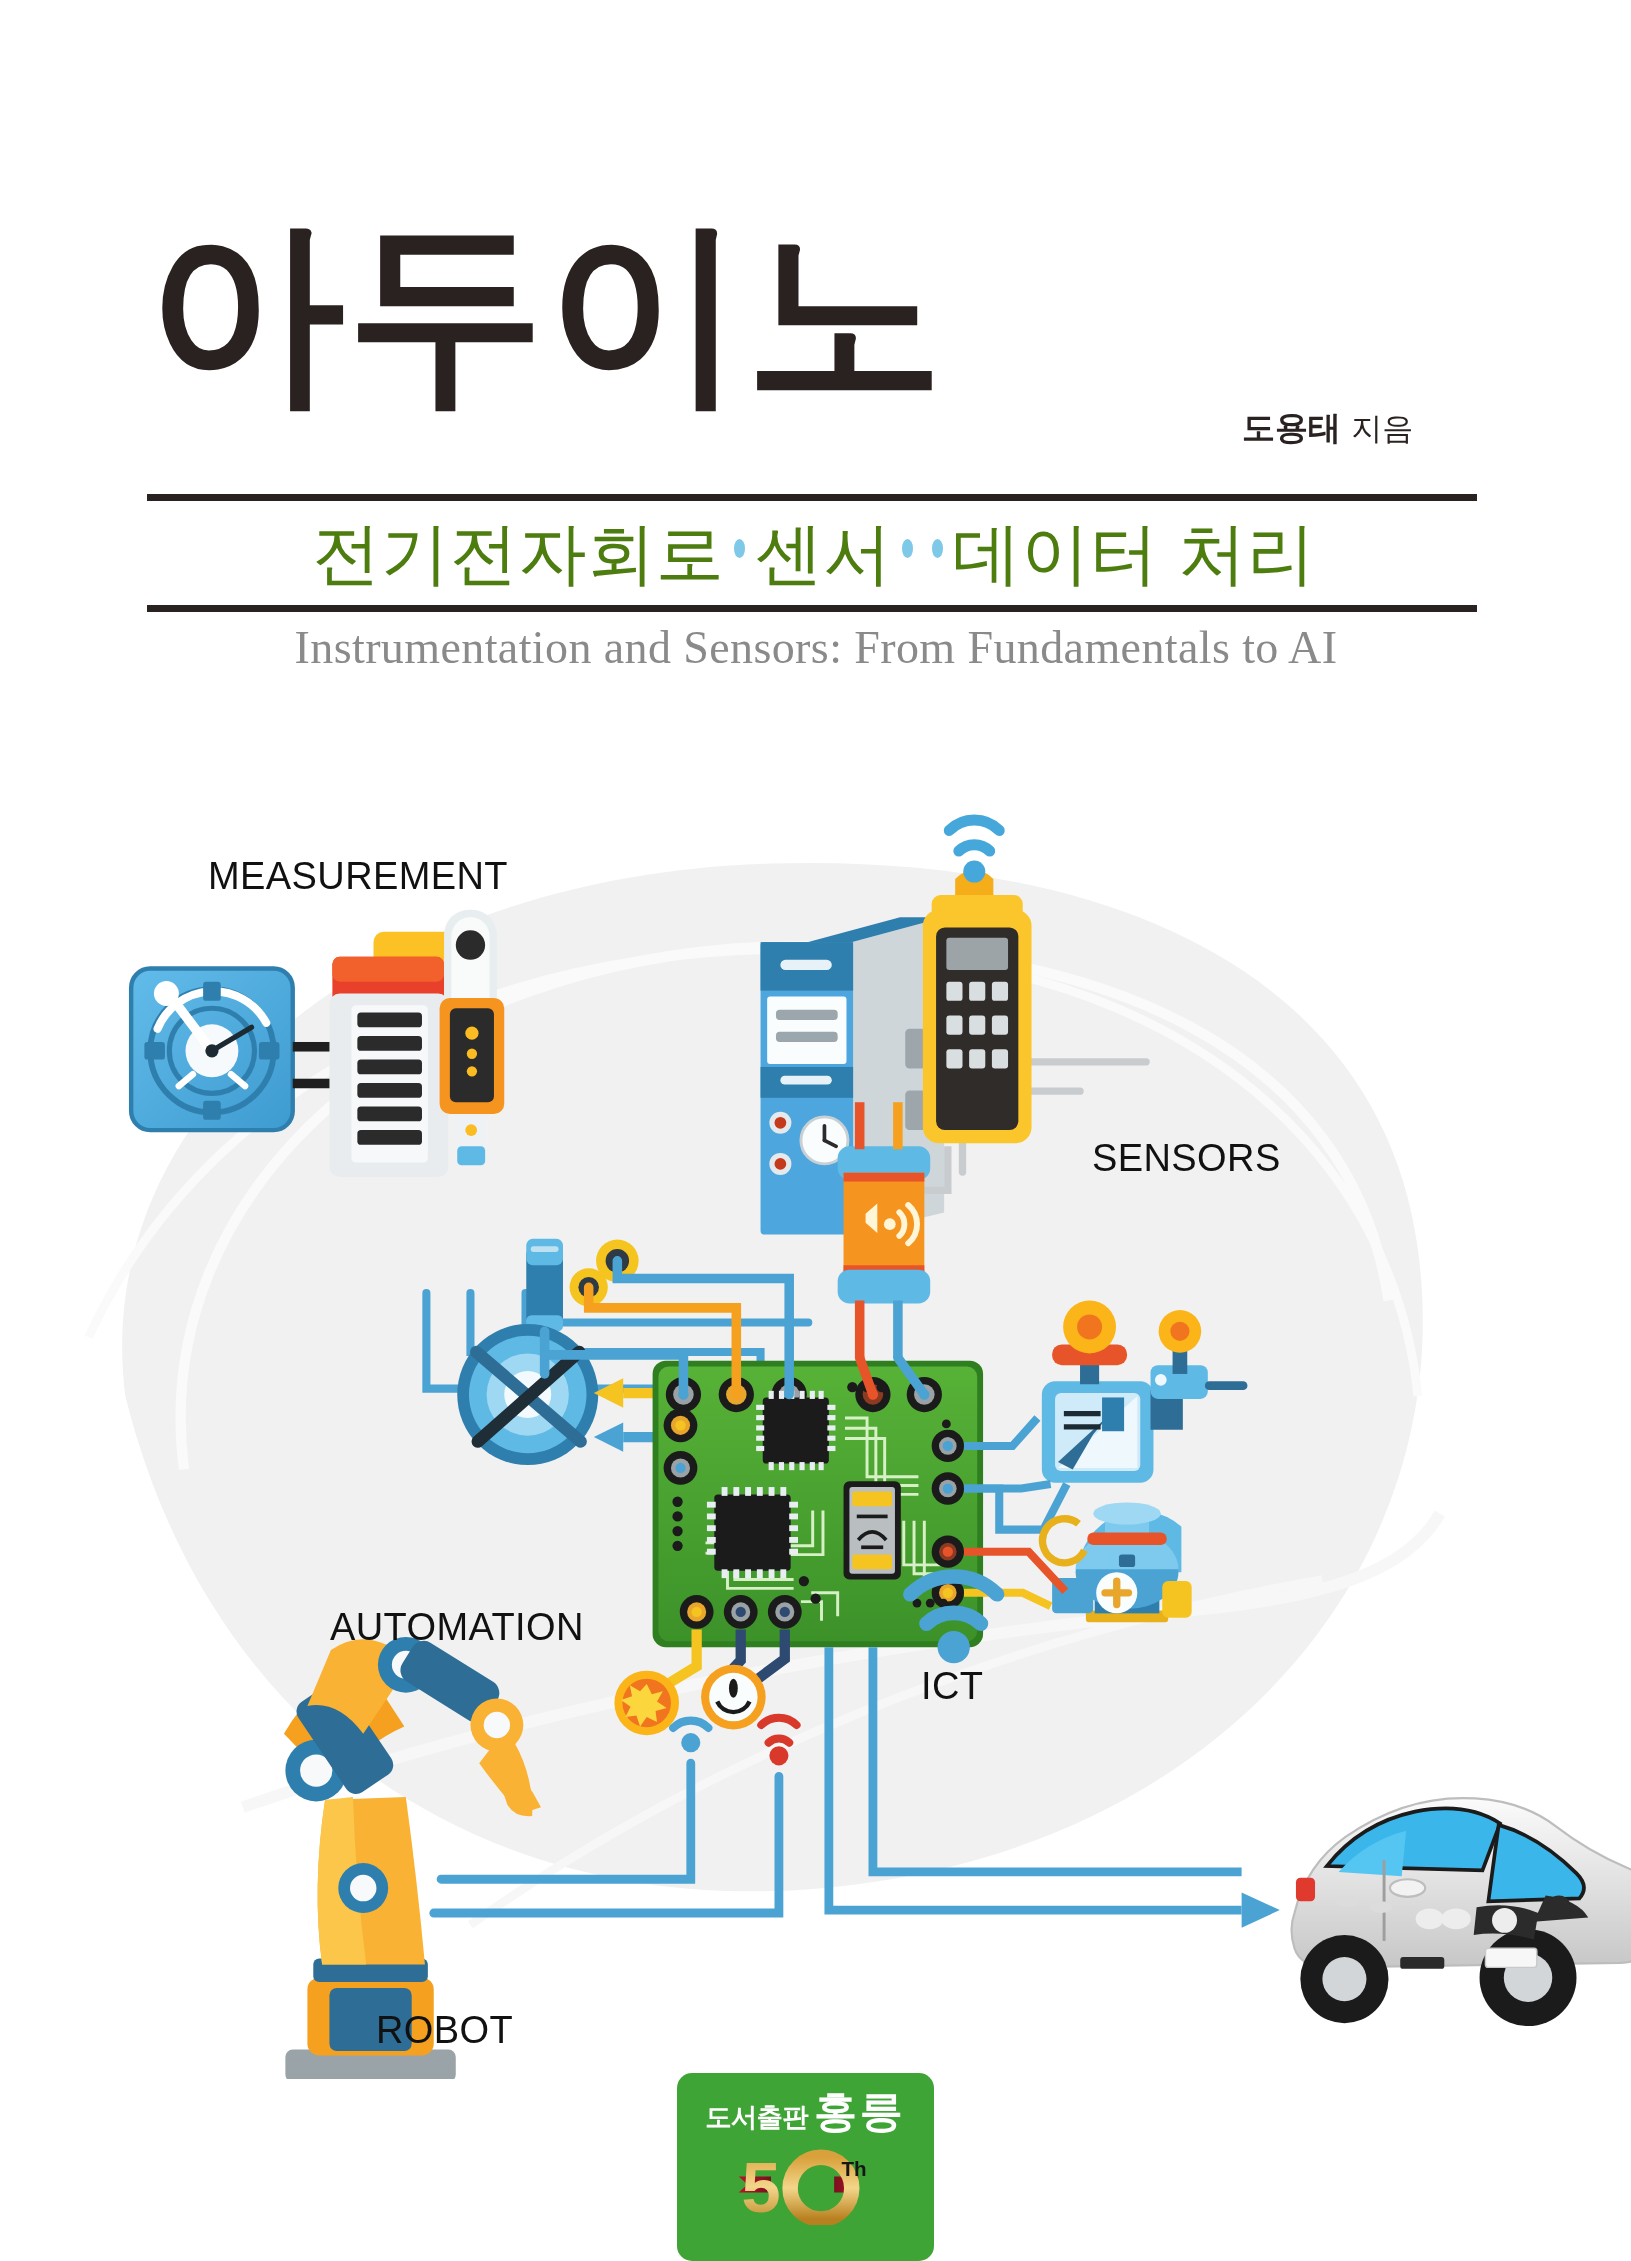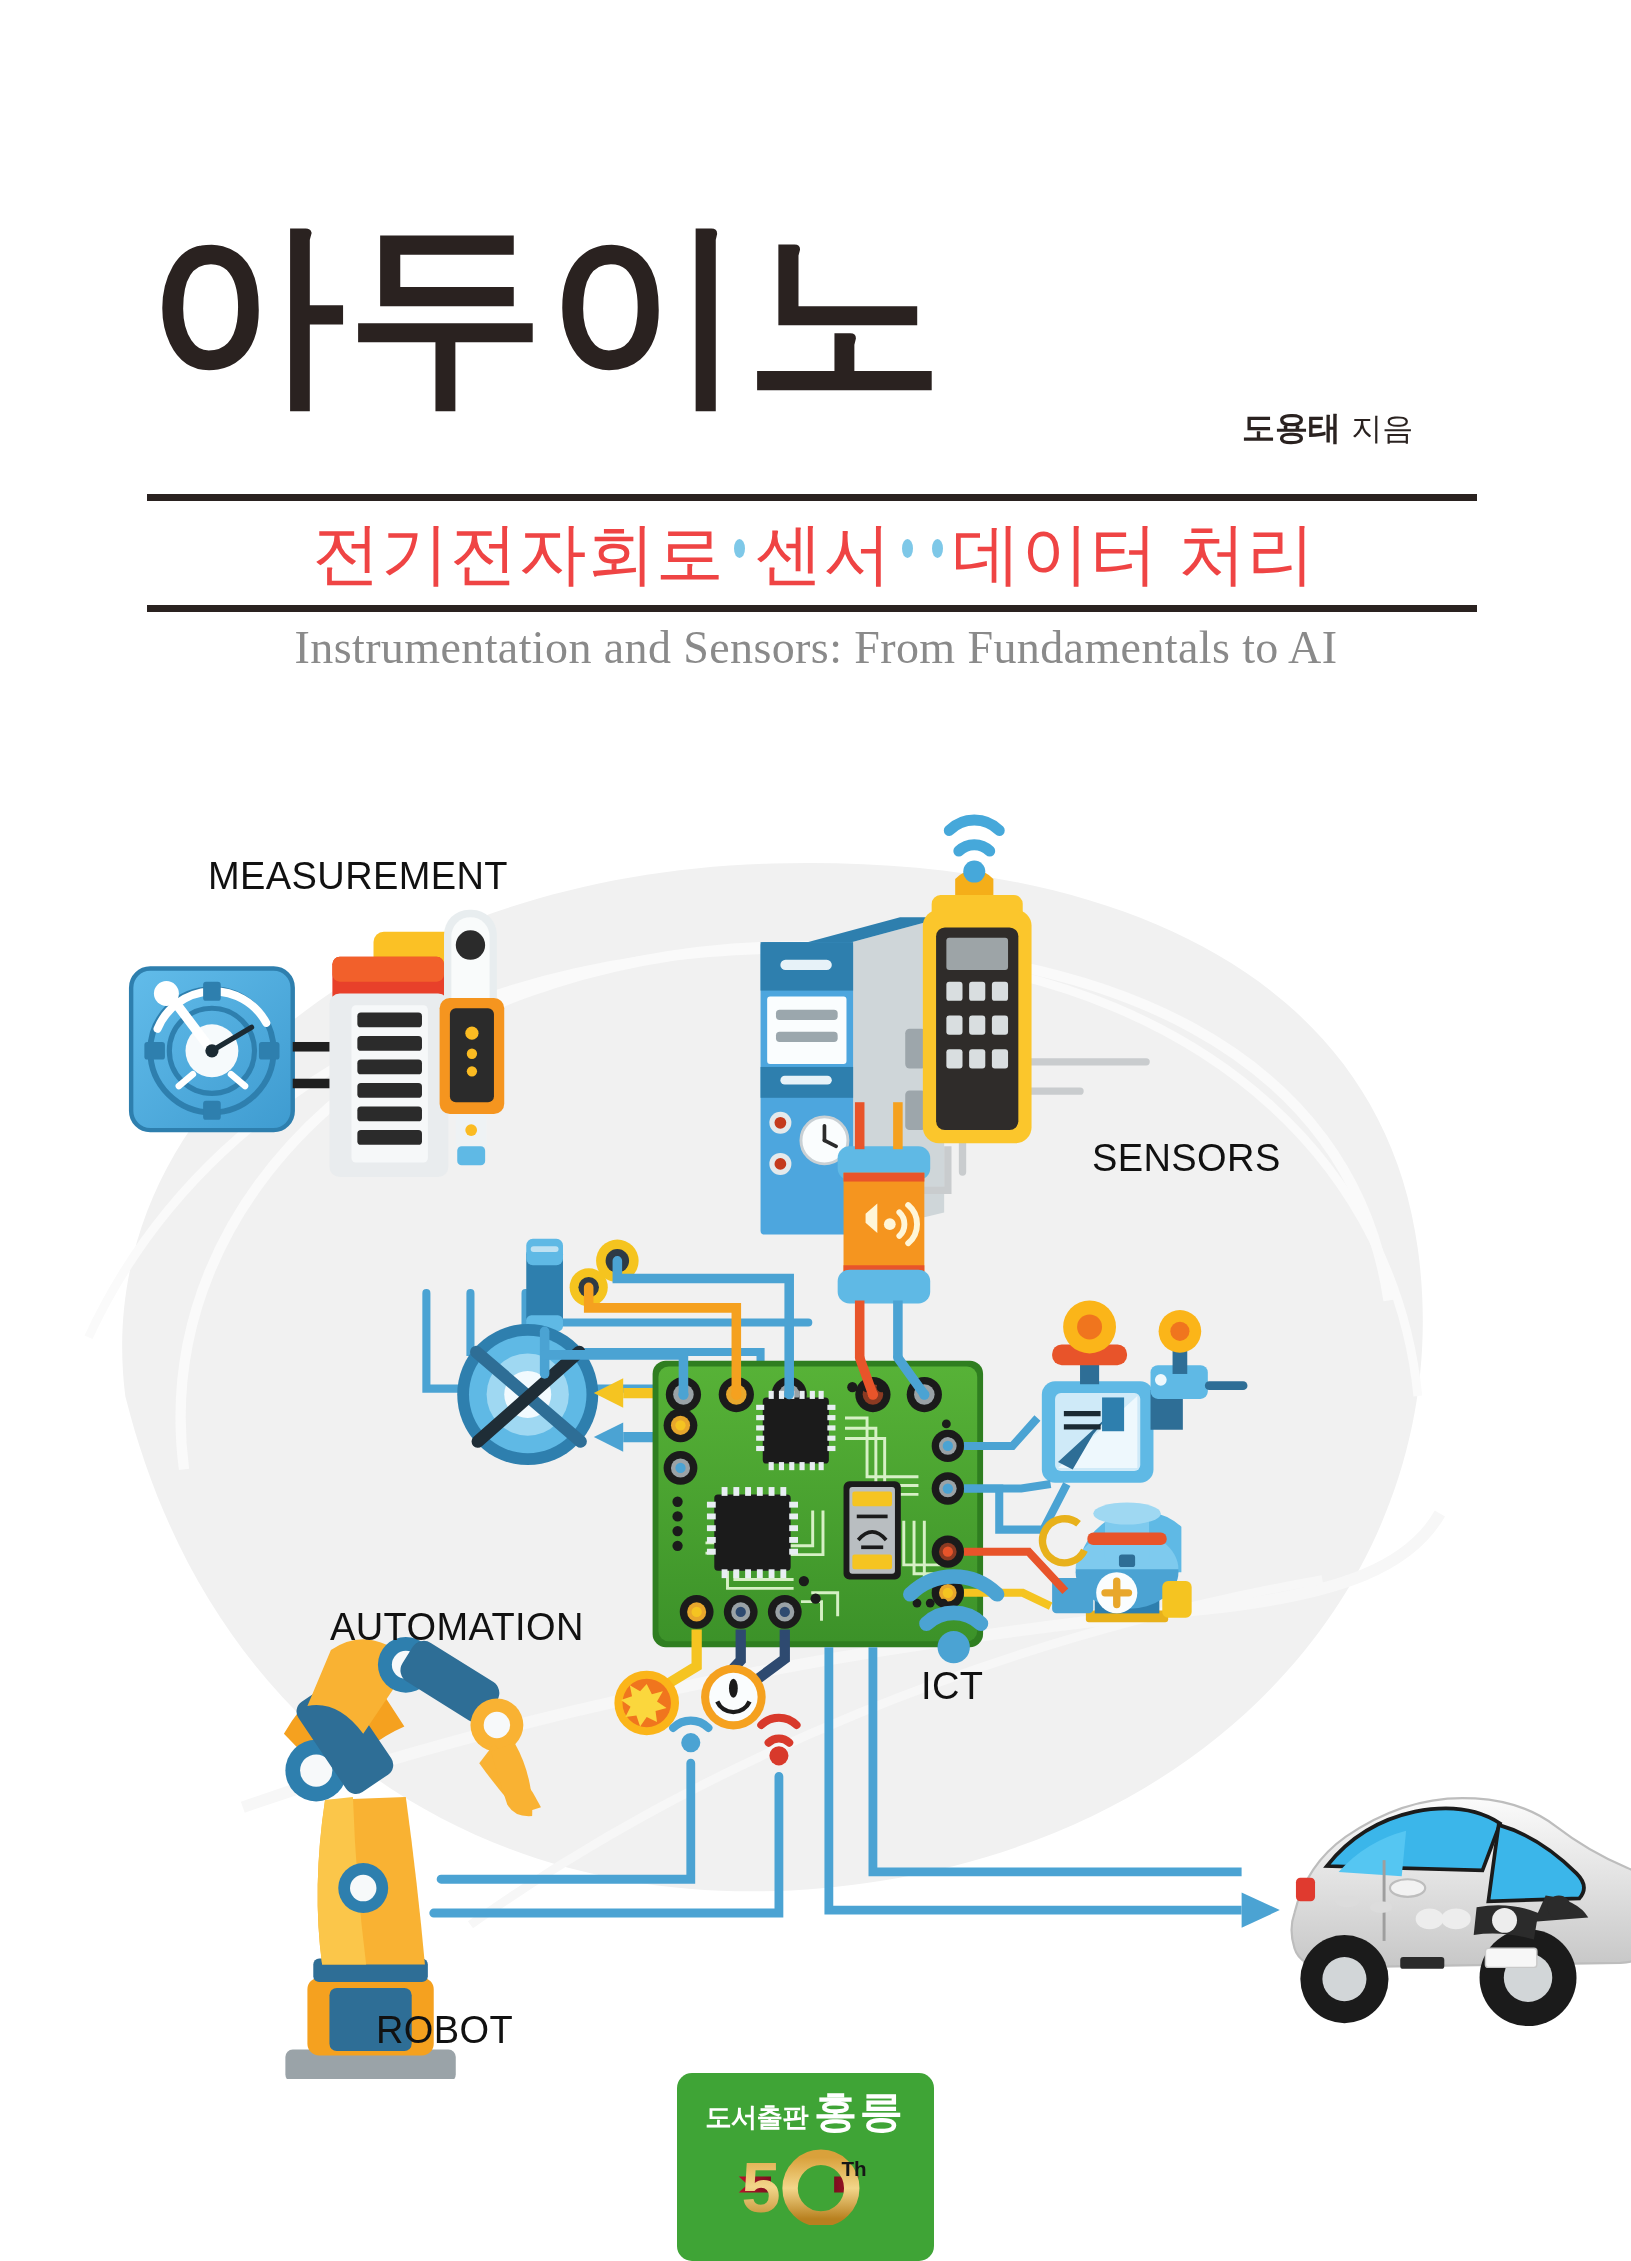--- a/index.html
+++ b/index.html
@@ -23,21 +23,21 @@
   }
   .author .suffix{font-weight:400;font-size:31px;margin-left:10.3px;}
 
   .rule{position:absolute;left:147px;width:1330px;background:#2A2220;}
   .rule.top{top:494px;height:6.6px;}
   .rule.bottom{top:605px;height:6.6px;}
 
   .subtitle-ko{
     position:absolute;left:151px;top:504px;width:1326px;
     height:100px;display:flex;align-items:center;justify-content:center;
-    font-size:68px;font-weight:400;color:#ef4444;white-space:nowrap;
+    font-size:68px;font-weight:400;color:#4d7c0f;white-space:nowrap;
     letter-spacing:0.7px;
   }
   .subtitle-ko .dot{
     display:inline-block;width:11px;height:19px;border-radius:50%;
     background:#7EC8E8;margin:0 9.6px 10.3px 9.6px;vertical-align:middle;
   }
   .subtitle-en{
     position:absolute;left:0;top:621px;width:1632px;text-align:center;
     font-family:"Liberation Serif", serif;
     font-size:46px;color:#8A8A8A;white-space:nowrap;letter-spacing:0.4px;

